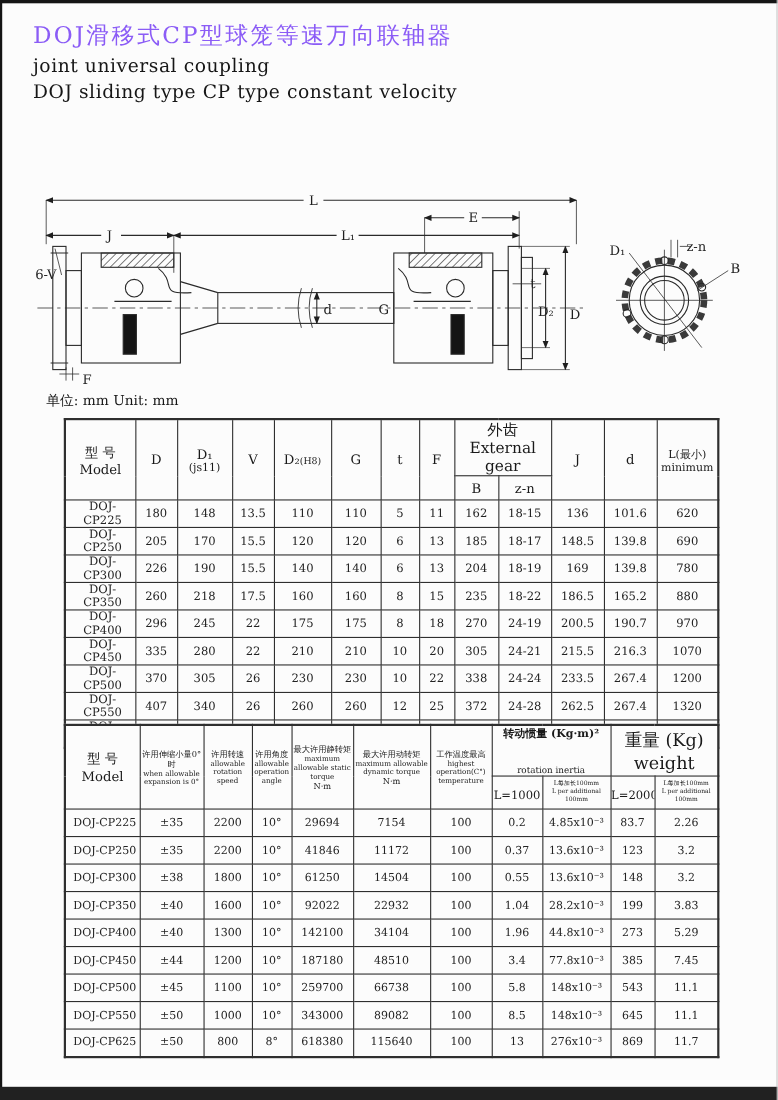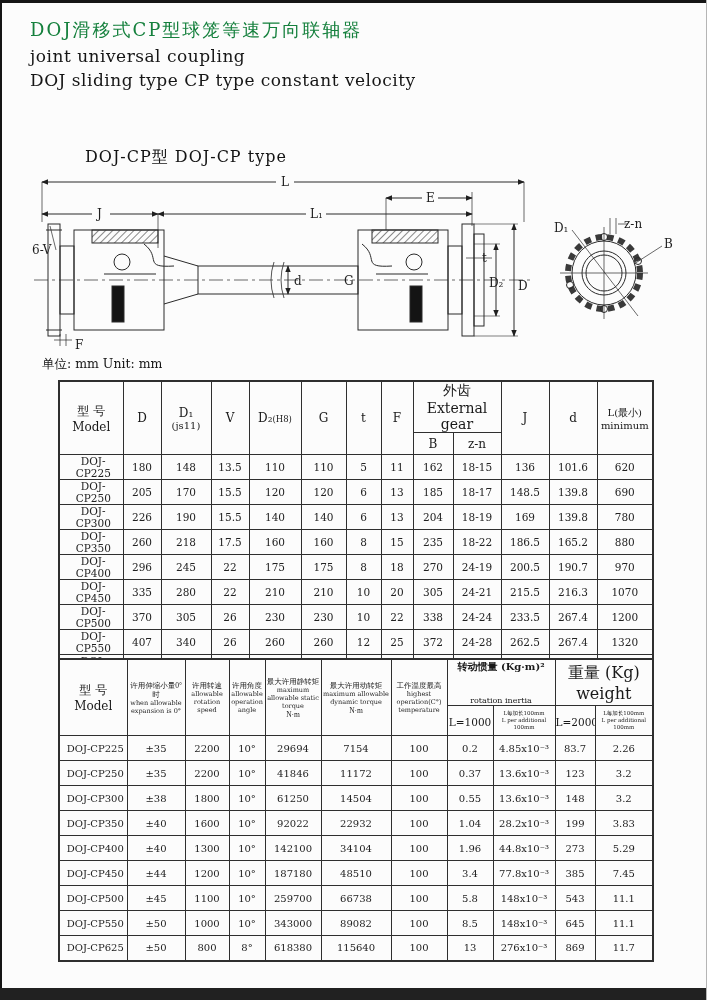--- a/index.html
+++ b/index.html
@@ -8,21 +8,21 @@
     position:relative; width:707px; height:1000px; background:#fcfcfc;
     font-family:"DejaVu Serif","Liberation Serif",serif; color:#1a1a1a;
     overflow:hidden; margin:0 auto;
   }
   .edge-top { position:absolute; top:0; left:0; width:707px; height:3px; background:#151515; }
   .edge-left { position:absolute; top:0; left:0; width:2px; height:1000px; background:#151515; }
   .edge-bottom { position:absolute; top:988px; left:0; width:707px; height:12px; background:#212121; }
   .edge-right { position:absolute; top:0; right:0; width:1px; height:1000px; background:#b5b5b5; }
 
   .title-block { position:absolute; left:30px; top:18px; }
-  .title-zh { font-size:18px; letter-spacing:2px; color:#15803d; }
+  .title-zh { font-size:21px; letter-spacing:2px; color:#8b5cf6; }
   .title-en { font-size:17px; letter-spacing:0.5px; color:#161616; margin-top:4px; }
 
   .subtitle { position:absolute; left:85px; top:147px; font-size:16px; letter-spacing:1px; color:#131313; }
 
   .drawing { position:absolute; left:26px; top:168px; width:662px; height:187px; }
   .drawing svg { width:100%; height:100%; }
   .drawing text { font-family:"DejaVu Serif","Liberation Serif",serif; font-size:12px; fill:#1f1f1f; }
 
   .unit-label { position:absolute; left:42px; top:356px; font-size:12.5px; color:#161616; }
 
@@ -39,21 +39,21 @@
   .t1 .sub { font-size:10px; }
   .t1 .tiny { font-size:8.5px; }
   .t1 .zh8 { font-size:14px; }
 
   .t2 { position:absolute; left:58px; top:658px; width:595px; border-width:2px; }
   .t2 th { font-weight:normal; color:#191919; }
   .t2 .hrow1 th { height:34px; }
   .t2 .hrow2 th { height:30px; }
   .t2 td { height:25px; font-size:10px; }
   .t2 .zh-main { font-size:12px; }
-  .t2 .zh-s { font-size:7.5px; line-height:9px;font-family:Liberation Serif, serif; }
+  .t2 .zh-s { font-size:7.5px; line-height:9px; }
   .t2 .en-s { font-size:6.5px; line-height:8px; color:#222; }
   .t2 .grp-zh { font-size:10px;font-weight:bold; }
   .t2 .grp-en { font-size:8px;margin-top:22px; }
   .t2 .grp-big { font-size:16px; }
   .t2 .lv { font-size:10.5px; }
   .t2 .micro { font-size:5.5px; line-height:7px; }
 </style>
 </head>
 <body>
 
@@ -62,21 +62,20 @@
   <div class="edge-left"></div>
   <div class="edge-bottom"></div>
   <div class="edge-right"></div>
 
   <div class="title-block">
     <div class="title-zh">DOJ滑移式CP型球笼等速万向联轴器</div>
     <div class="title-en">joint universal coupling</div>
     <div class="title-en">DOJ sliding type CP type constant velocity</div>
   </div>
 
-  <div class="subtitle">DOJ-CP型 DOJ-CP type</div>
 
   <div class="drawing">
     <svg viewBox="0 0 662 187">
       <defs>
         <marker id="arr" viewBox="0 0 10 10" refX="9" refY="5" markerWidth="7" markerHeight="7" orient="auto-start-reverse">
           <path d="M0,1L10,5L0,9z" fill="#1f1f1f"></path>
         </marker>
         <pattern id="hatch" width="5" height="5" patternTransform="rotate(45)" patternUnits="userSpaceOnUse">
           <line x1="0" y1="0" x2="0" y2="5" stroke="#555" stroke-width="1.4"></line>
         </pattern>

